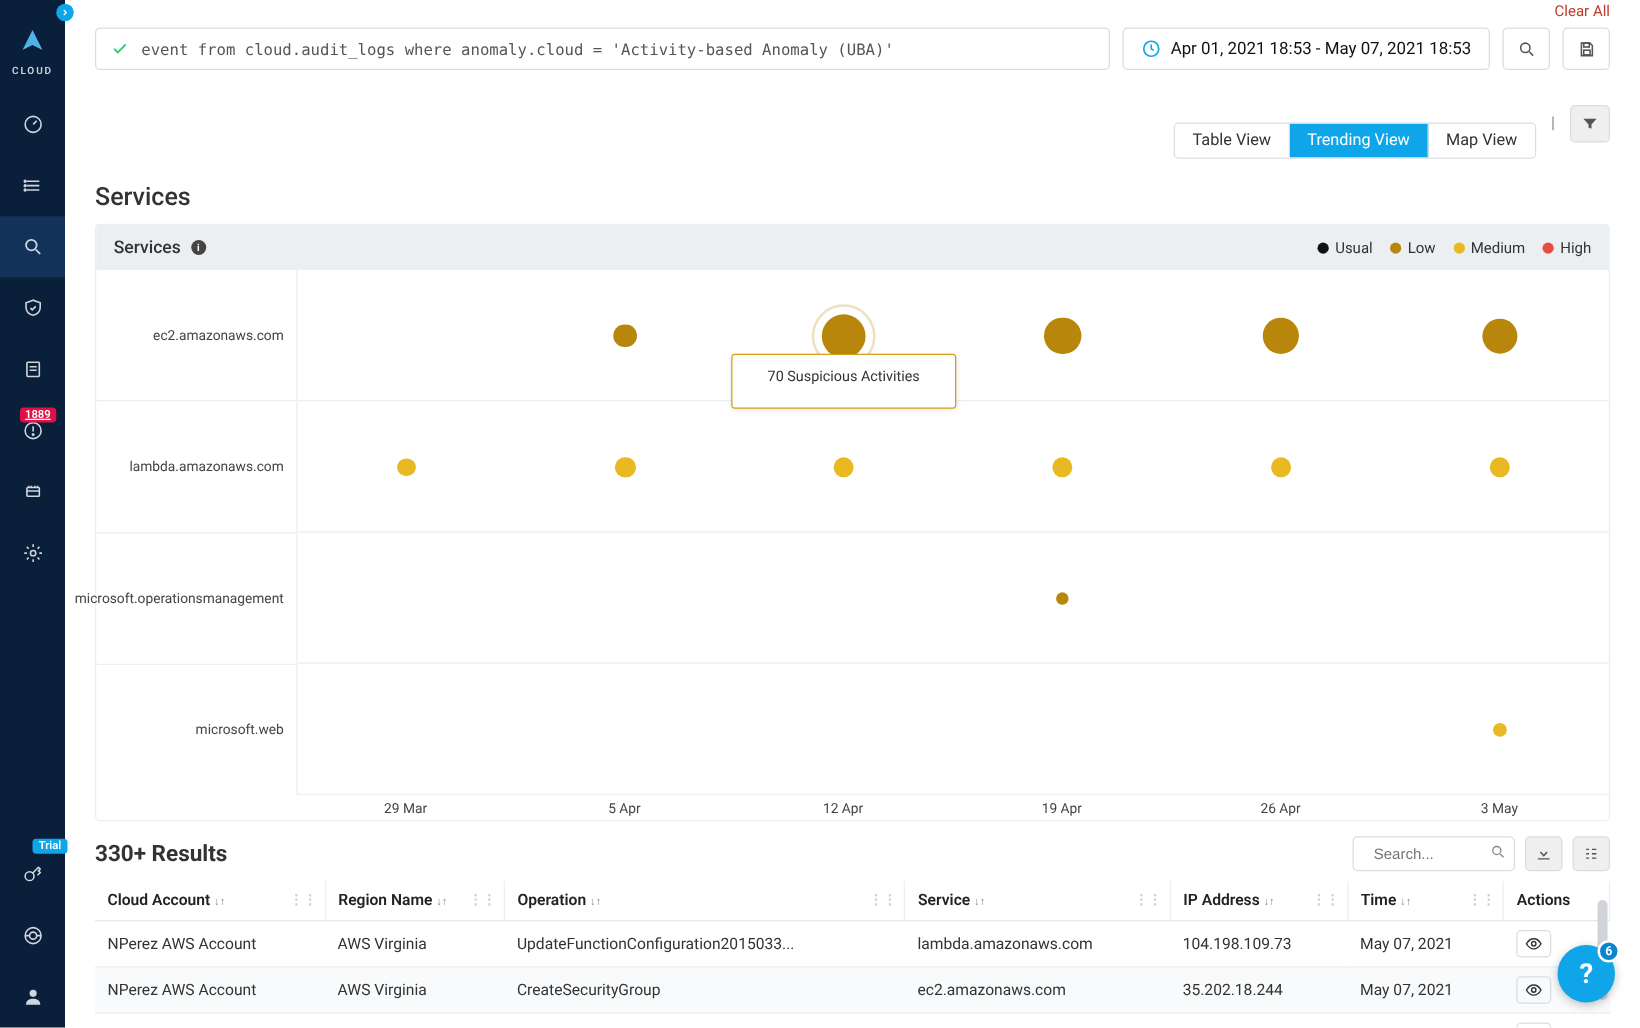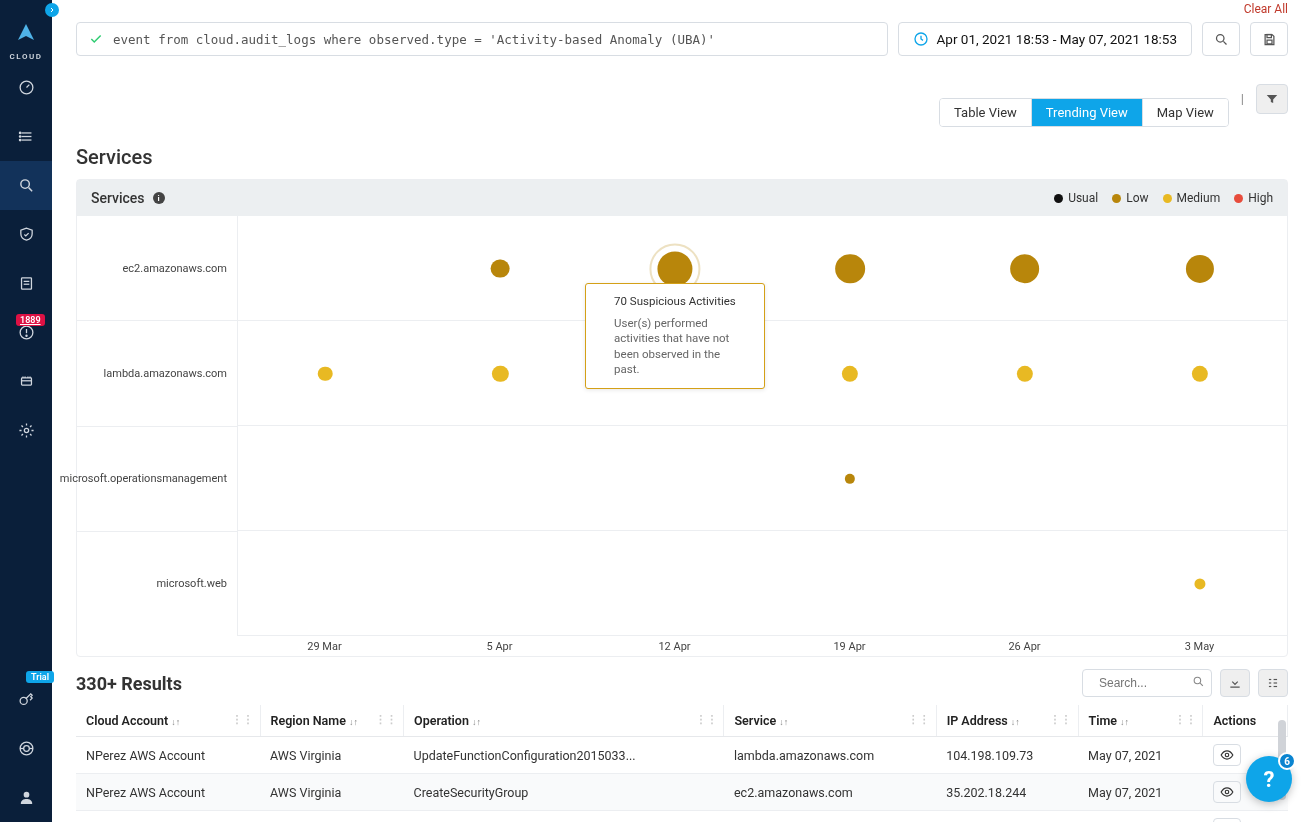--- a/index.html
+++ b/index.html
@@ -1,21 +1,21 @@
 <!DOCTYPE html>
 <html><head>
 <meta charset="utf-8">
 <style>
 * { box-sizing: border-box; margin: 0; padding: 0; }
 body { font-family: -apple-system, BlinkMacSystemFont, "Segoe UI", Roboto, sans-serif; font-size: 13px; color: #333; background: #fff; overflow: hidden; }
 
 
 .sidebar { position: fixed; left: 0; top: 0; width: 52px; height: 100vh; background: #0a1f3a; display: flex; flex-direction: column; align-items: center; z-index: 100; }
 .sidebar .expand-tab { position: absolute; top: 3px; left: 45px; width: 14px; height: 14px; background: #0ea5e9; border-radius: 50%; display: flex; align-items: center; justify-content: center; color: #fff; font-size: 9px; }
-.sidebar .logo { margin-top: 22px; margin-bottom: 2px; display: flex; flex-direction: column; align-items: center; gap: 6px; }
+.sidebar .logo { margin-top: 22px; margin-bottom: 14px; display: flex; flex-direction: column; align-items: center; gap: 6px; }
 .sidebar .logo-icon { width: 24px; height: 24px; }
 .sidebar .logo-text { font-size: 8px; letter-spacing: 1.5px; color: #d0d6de; font-weight: 600; }
 .sideitem { width: 52px; height: 49px; display: flex; align-items: center; justify-content: center; color: #d0d6de; position: relative; }
 .sideitem.active { background: #12325a; }
 .sideitem svg { width: 17px; height: 17px; }
 .side-badge { position: absolute; top: 6px; left: 16px; background: #d14; color: #fff; font-size: 9px; padding: 1px 4px; border-radius: 3px; font-weight: 600; text-decoration: underline; }
 .side-badge-trial { position: absolute; top: -4px; left: 26px; background: #0ea5e9; color: #fff; font-size: 9px; padding: 1px 5px; border-radius: 3px; font-weight: 600; }
 .sidebar .bottom { margin-top: auto; }
 
 
@@ -184,21 +184,21 @@
 </nav>
 
 <div class="main">
   <a class="clear-all">Clear All</a>
 
   <div class="query-row">
     <div class="query-box">
       <svg class="check" viewBox="0 0 24 24" fill="none" stroke="currentColor" stroke-width="2.5">
           <polyline points="4 12 9 17 20 6"></polyline>
         </svg>
-      <span>event from cloud.audit_logs where observed.type = 'Activity-based Anomaly (UBA)'</span>
+      <span>event from cloud.audit_logs where anomaly.cloud = 'Activity-based Anomaly (UBA)'</span>
     </div>
     <div class="time-box">
       <svg class="clockicon" viewBox="0 0 24 24" fill="none" stroke="currentColor" stroke-width="2">
           <circle cx="12" cy="12" r="9"></circle>
           <polyline points="12 7 12 12 15 14"></polyline>
         </svg>
       <span>Apr 01, 2021 18:53 - May 07, 2021 18:53</span>
     </div>
     <button class="icon-btn">
         <svg viewBox="0 0 24 24" fill="none" stroke="currentColor" stroke-width="2">
@@ -276,21 +276,20 @@
           <div class="bubble" style="width: 14.5492px; height: 14.5492px; background: rgb(232, 185, 35); left: 8.33333%; top: 157.5px;"></div>
           <div class="bubble" style="width: 16.2665px; height: 16.2665px; background: rgb(232, 185, 35); left: 25%; top: 157.5px;"></div>
           <div class="bubble" style="width: 16.2665px; height: 16.2665px; background: rgb(232, 185, 35); left: 41.6667%; top: 157.5px;"></div>
           <div class="bubble" style="width: 16.2665px; height: 16.2665px; background: rgb(232, 185, 35); left: 58.3333%; top: 157.5px;"></div>
           <div class="bubble" style="width: 16.2665px; height: 16.2665px; background: rgb(232, 185, 35); left: 75%; top: 157.5px;"></div>
           <div class="bubble" style="width: 16.2665px; height: 16.2665px; background: rgb(232, 185, 35); left: 91.6667%; top: 157.5px;"></div>
           <div class="bubble" style="width: 10.2879px; height: 10.2879px; background: rgb(184, 134, 11); left: 58.3333%; top: 262.5px;"></div>
           <div class="bubble" style="width: 11.1122px; height: 11.1122px; background: rgb(232, 185, 35); left: 91.6667%; top: 367.5px;"></div>
           <div class="tooltip" style="left: calc(41.6667% - 90px); top: 66.5px;">
             <div class="tooltip-title">70 Suspicious Activities</div>
-            <div class="tooltip-body">User(s) performed activities that have not been observed in the past.</div>
           </div>
         </div>
     </div>
     <div class="x-axis" id="x-axis">
         <div class="x-tick">29 Mar</div>
         <div class="x-tick">5 Apr</div>
         <div class="x-tick">12 Apr</div>
         <div class="x-tick">19 Apr</div>
         <div class="x-tick">26 Apr</div>
         <div class="x-tick">3 May</div>

